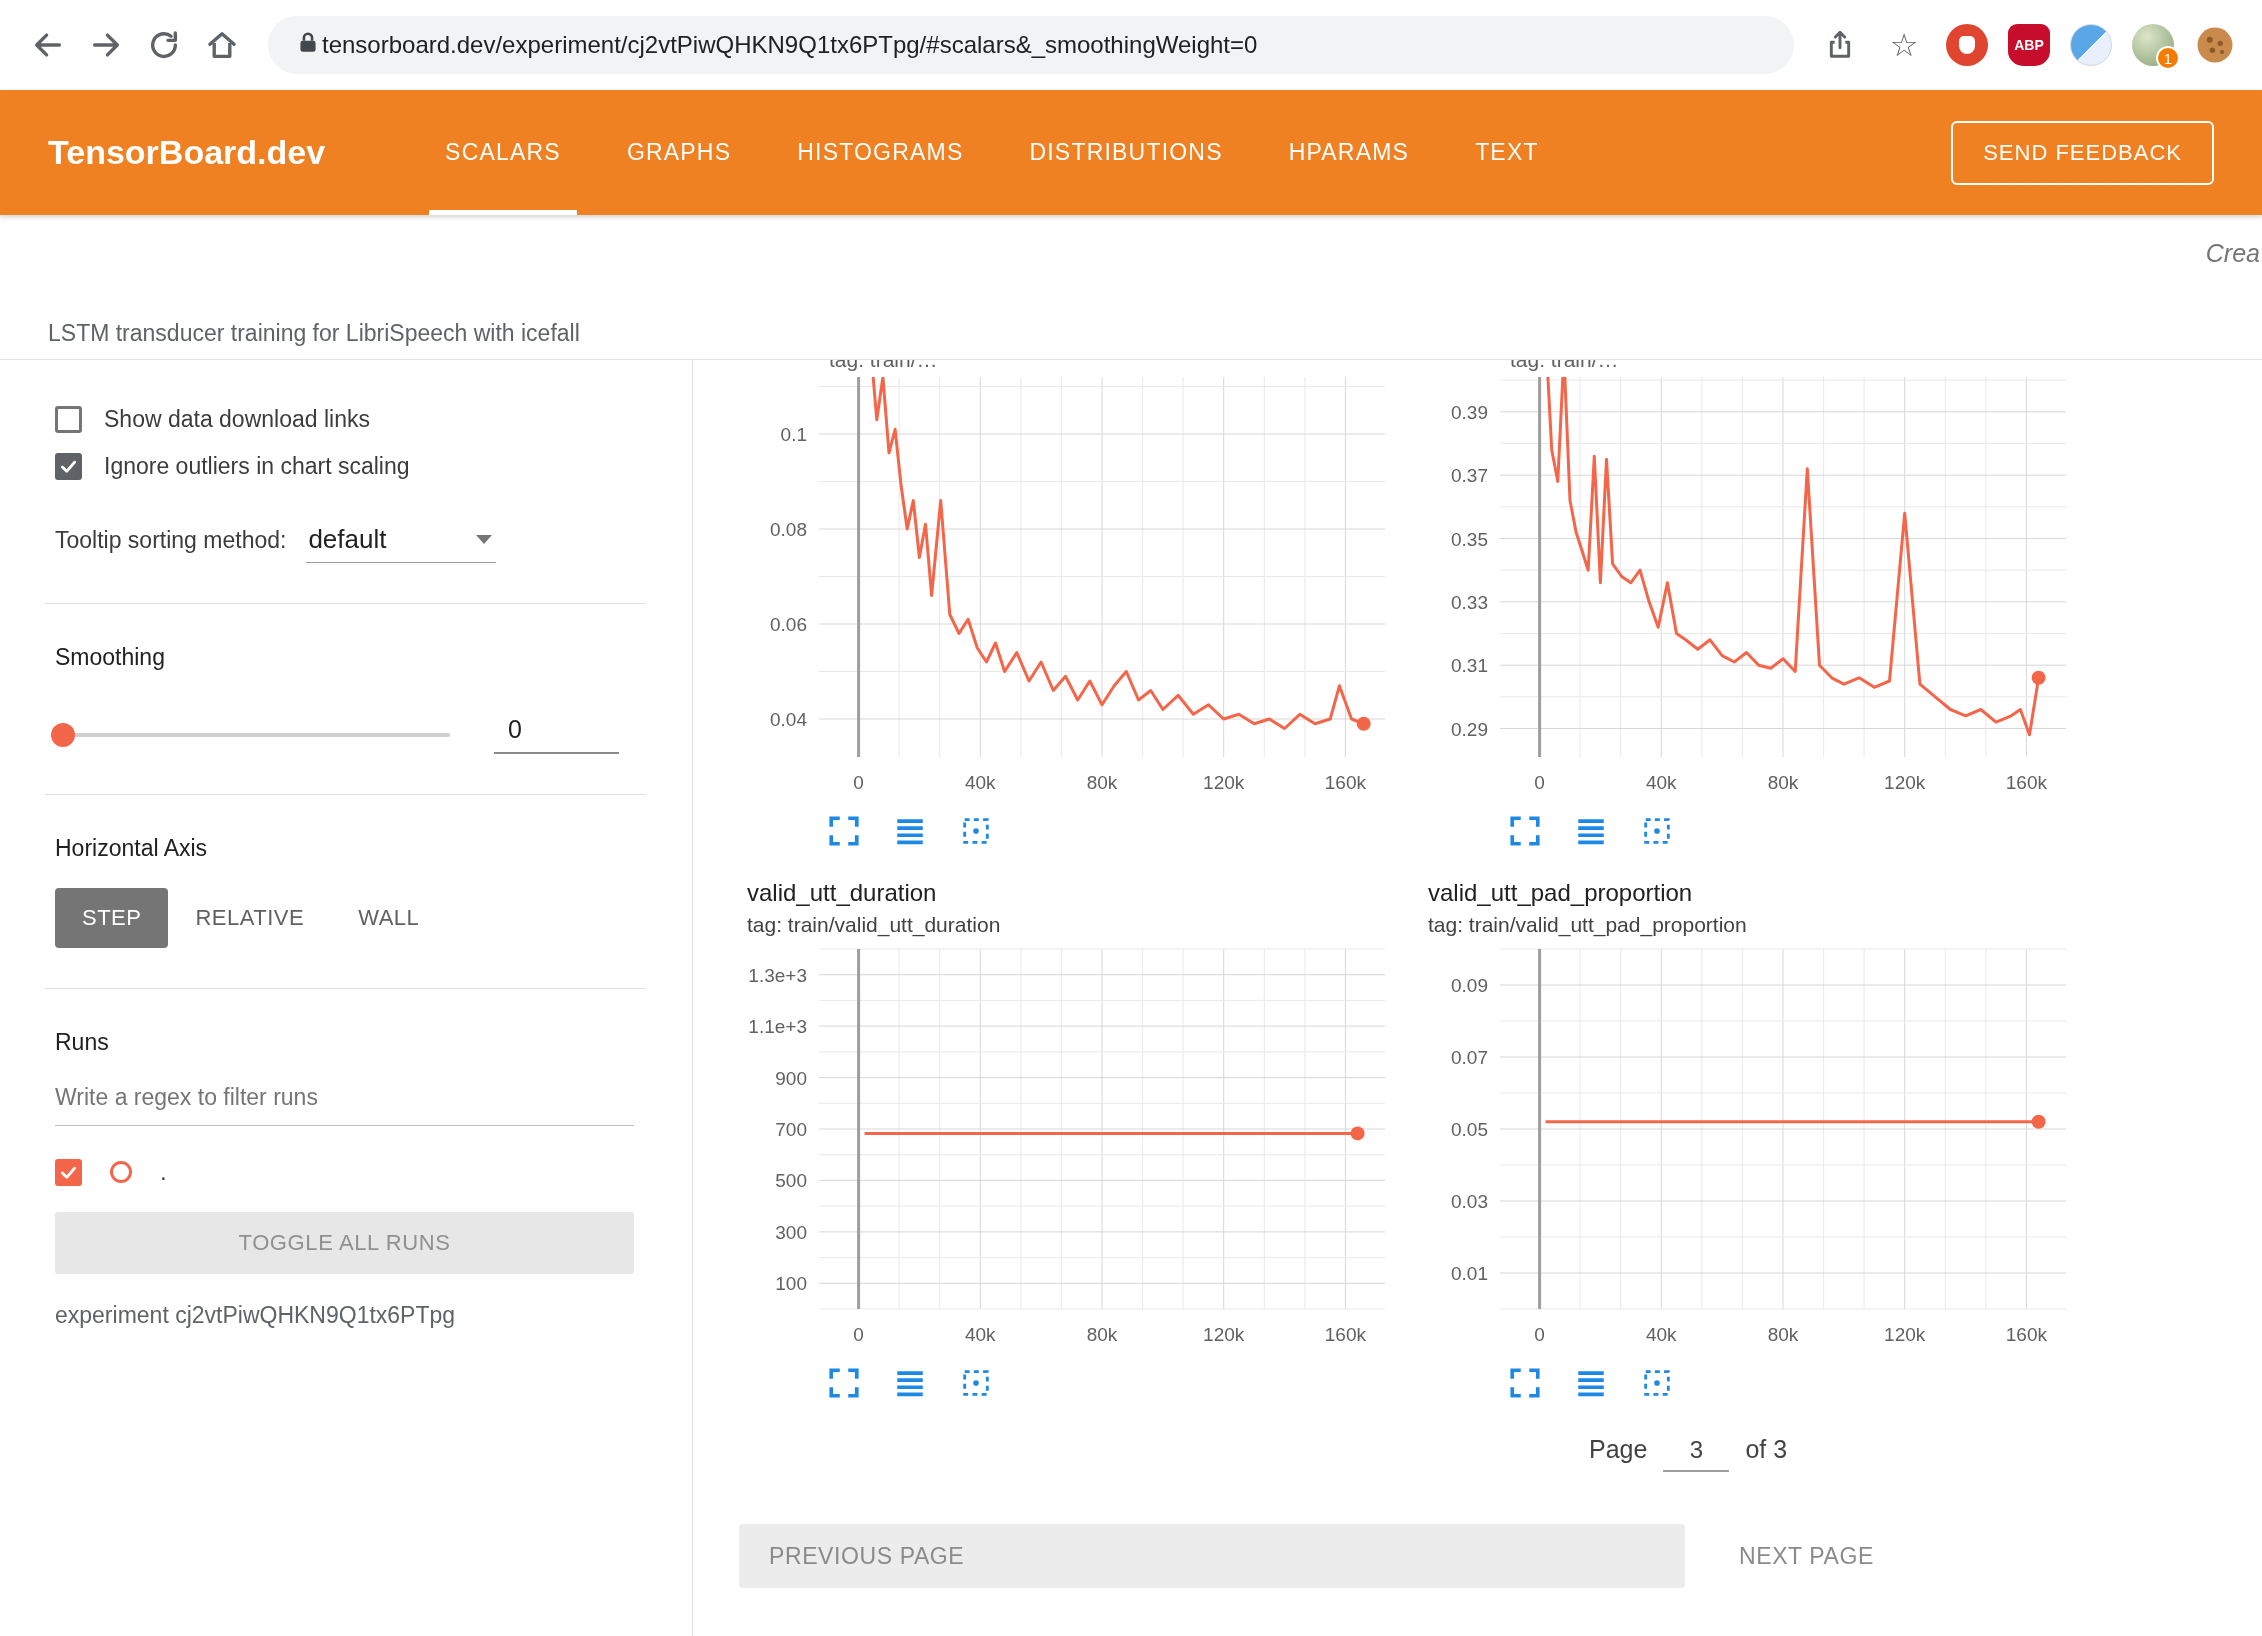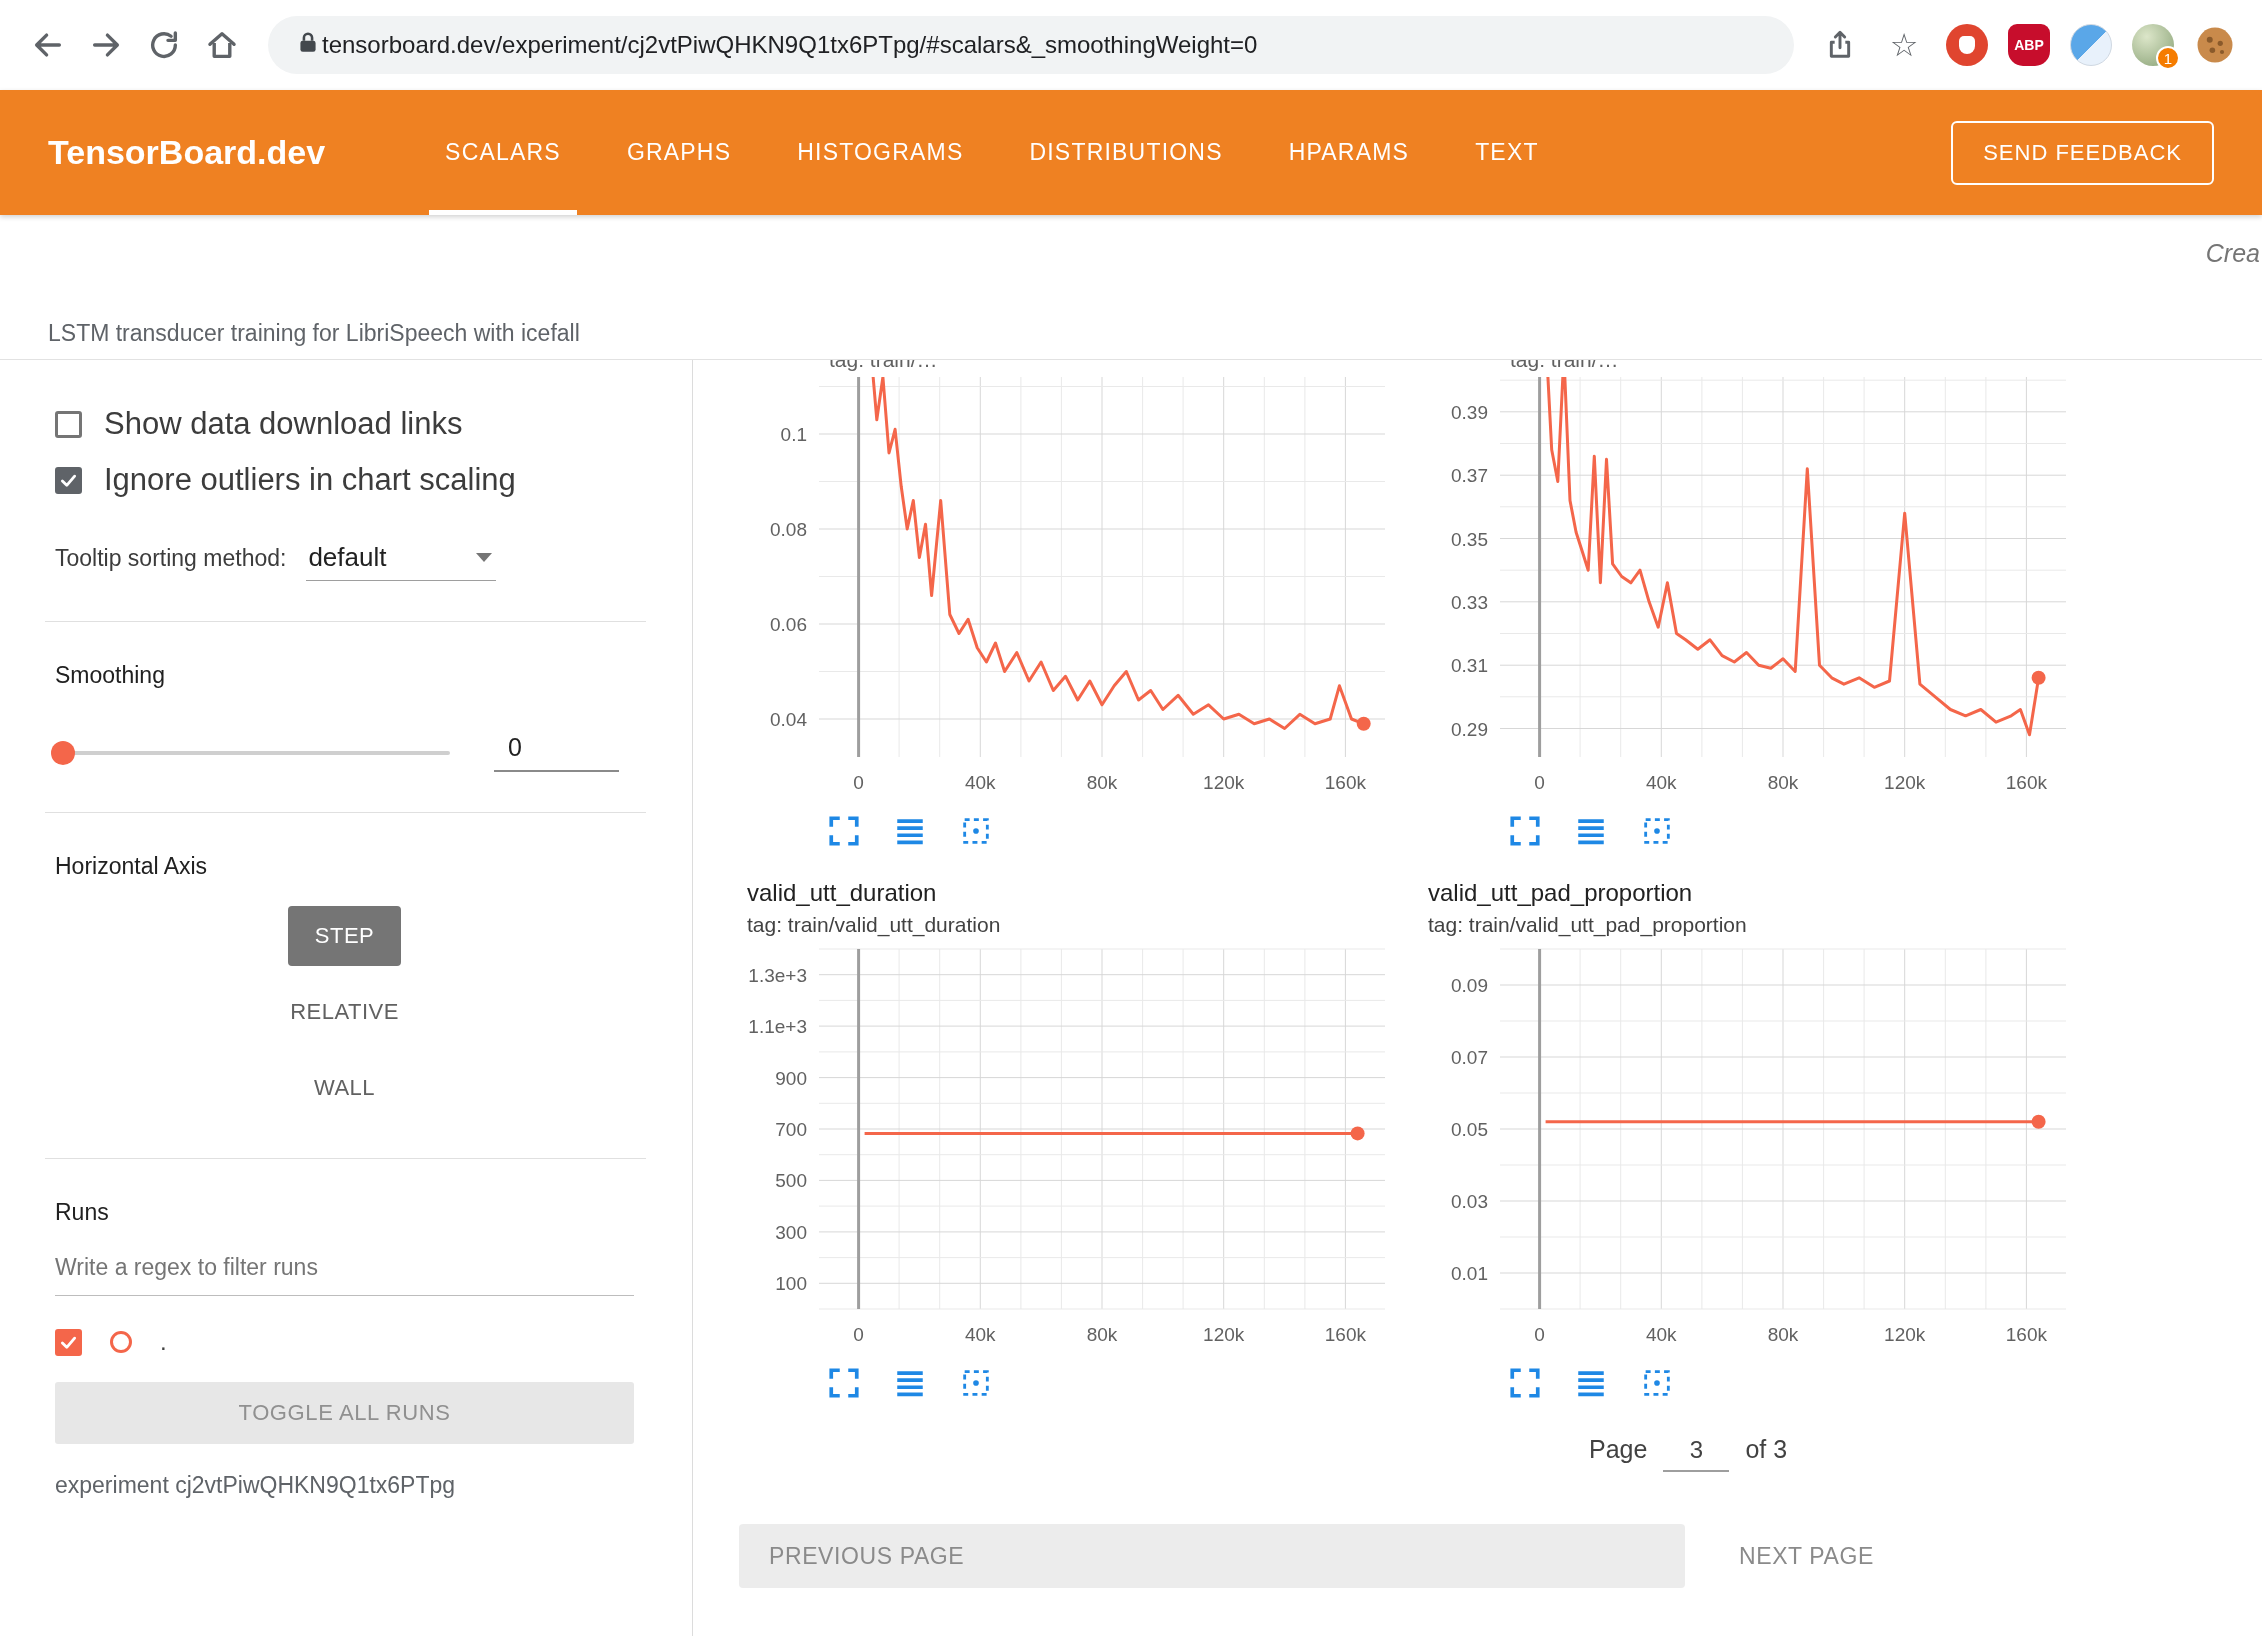--- a/index.html
+++ b/index.html
@@ -34,37 +34,37 @@
     color:#fff;font-size:22px;letter-spacing:1px;padding:17px 30px;font-family:inherit;cursor:pointer;white-space:nowrap;}
 
   
   .subheader{height:145px;position:relative;border-bottom:1px solid #e2e2e2;background:#fff;}
   .created{position:absolute;top:24px;right:2px;font-style:italic;color:#757575;font-size:25px;white-space:nowrap;}
   .exp-desc{position:absolute;left:48px;bottom:12px;font-size:23px;color:#5f6368;}
 
   
   .content{display:flex;height:1276px;}
   .sidebar{width:693px;flex-shrink:0;border-right:1px solid #dcdcdc;padding:46px 58px 0 55px;}
-  .check-row{display:flex;align-items:center;gap:22px;margin-bottom:20px;font-size:31px;color:#3c3c3c;}
+  .check-row{display:flex;align-items:flex-end;gap:22px;margin-bottom:20px;font-size:23px;color:#3c3c3c;}
   .cb{width:27px;height:27px;border:3px solid #757575;border-radius:3px;flex-shrink:0;display:flex;align-items:center;justify-content:center;background:#fff;cursor:pointer;}
   .cb.checked{background:#5f6368;border-color:#5f6368;}
   .cb.orange{background:#f4664a;border-color:#f4664a;}
   .cb svg{width:21px;height:21px;}
   .tooltip-row{display:flex;align-items:baseline;gap:20px;margin-top:44px;font-size:23px;color:#3c3c3c;}
   .select{font-size:26px;color:#212121;border-bottom:1px solid #9e9e9e;min-width:190px;display:flex;
     justify-content:space-between;align-items:center;padding:0 4px 7px 2px;cursor:pointer;}
   .caret{width:0;height:0;border-left:8px solid transparent;border-right:8px solid transparent;border-top:9px solid #757575;margin-left:26px;}
   .divider{height:1px;background:#e0e0e0;margin:40px -12px 0 -10px;}
   .section-label{font-size:23px;color:#212121;margin-top:40px;}
   .slider-row{display:flex;align-items:center;margin-top:44px;}
   .slider{position:relative;width:395px;height:4px;background:#cfcfcf;border-radius:2px;}
   .slider-thumb{position:absolute;left:-4px;top:-10px;width:24px;height:24px;border-radius:50%;background:#f4664a;cursor:pointer;}
   .smooth-val{margin-left:44px;width:125px;border:none;border-bottom:2px solid #8a8a8a;font-size:25px;color:#212121;
     padding:0 0 8px 14px;font-family:inherit;background:transparent;}
-  .axis-row{display:flex;gap:16px;margin-top:26px;align-items:center;flex-direction:column;}
+  .axis-row{display:flex;margin-top:26px;align-items:center;}
   .axis-btn{font-size:22px;letter-spacing:.5px;color:#616161;padding:17px 27px;border-radius:4px;background:transparent;
     border:none;font-family:inherit;cursor:pointer;}
   .axis-btn.active{background:#757575;color:#fff;}
   .regex-input{width:100%;border:none;border-bottom:1px solid #bdbdbd;font-size:23px;color:#424242;
     padding:28px 0 14px;font-family:Liberation Sans, sans-serif;background:transparent;outline:none;}
   .regex-input::placeholder{color:#757575;}
   .run-row{display:flex;align-items:center;gap:28px;margin-top:32px;font-size:24px;color:#424242;}
   .run-circle{width:22px;height:22px;border-radius:50%;border:3px solid #f4664a;flex-shrink:0;}
   .toggle-btn{width:100%;background:#e7e7e7;color:#909090;font-size:22px;letter-spacing:.6px;padding:18px 0;
     border-radius:3px;border:none;font-family:inherit;margin-top:26px;cursor:pointer;}

